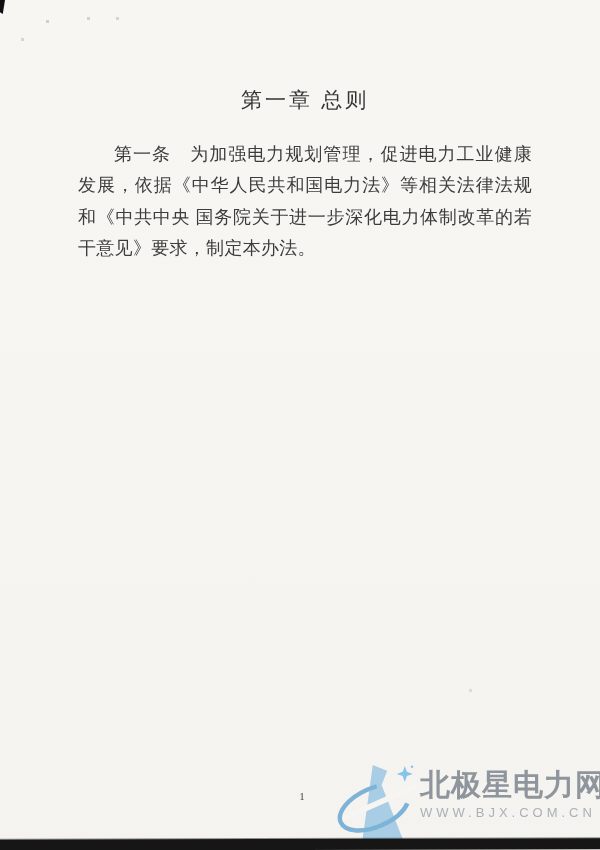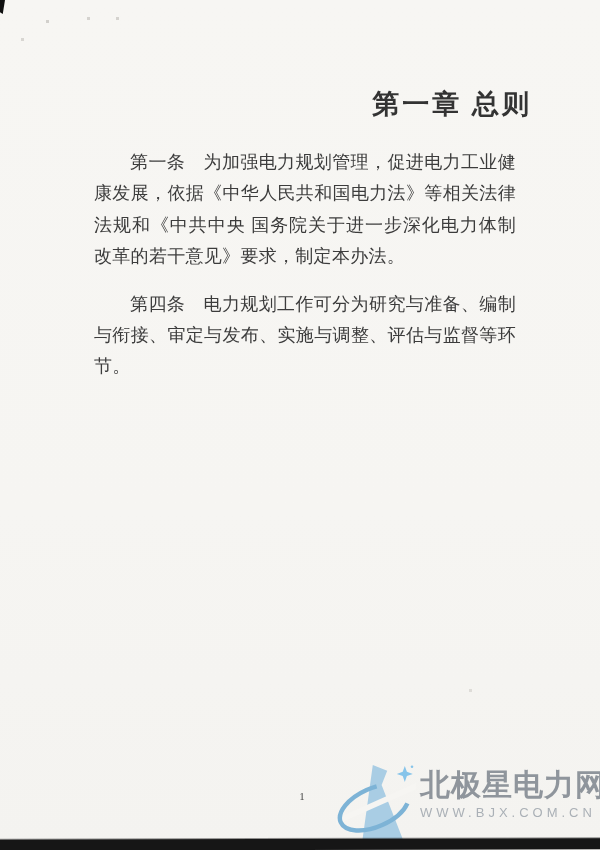--- a/index.html
+++ b/index.html
@@ -21,25 +21,25 @@
                470px 690px 0 1px #dedcd8;
   }
   .bottom-band{
     position:absolute;left:-2px;right:-2px;bottom:0;height:11px;background:#161616;
     transform:rotate(-0.12deg);
     box-shadow:0 -1px 0 rgba(22,22,22,.45);
   }
   
   .content{position:absolute;left:78px;top:86px;width:454px;color:#3d3d3d;}
   .chapter-title{
-    margin:0 0 25px 0;text-align:right;font-size:27px;font-weight:bold;
+    margin:0 0 25px 0;text-align:center;font-size:21px;font-weight:normal;
     letter-spacing:3px;color:#333;
   }
   .article{
-    margin:16px;font-size:18px;line-height:31.4px;text-indent:2em;
+    margin:0;font-size:18px;line-height:31.4px;text-indent:2em;
     text-align:justify;color:#3c3c3c;letter-spacing:.3px;
   }
   .page-number{
     position:absolute;left:290px;top:790px;width:24px;text-align:center;
     font-size:11px;color:#4a4a4a;
   }
   
   .watermark{position:absolute;left:336px;top:757px;display:flex;align-items:flex-start;}
   .wm-logo{width:80px;height:93px;flex:0 0 auto;}
   .wm-text{margin-left:4px;padding-top:13px;font-family:"Liberation Sans","DejaVu Sans",sans-serif;}
@@ -50,21 +50,20 @@
 <body>
 
 <div class="scan-page">
 
   <div class="corner-mark"></div>
   <div class="specks"></div>
 
   <div class="content">
     <h1 class="chapter-title">第一章 总则</h1>
     <p class="article">第一条　为加强电力规划管理，促进电力工业健康发展，依据《中华人民共和国电力法》等相关法律法规和《中共中央 国务院关于进一步深化电力体制改革的若干意见》要求，制定本办法。</p>
-    <p class="article">第四条　电力规划工作可分为研究与准备、编制与衔接、审定与发布、实施与调整、评估与监督等环节。</p>
   </div>
 
   <div class="page-number">1</div>
 
   <div class="watermark">
     <svg class="wm-logo" viewBox="0 0 100 100" aria-hidden="true">
 
       <polygon points="46,2 64,9 57,27 84,96 33,96" fill="#a9cde4"></polygon>
 
       <rect x="-15" y="47" width="130" height="7" fill="#f6f5f2" transform="rotate(-24 50 50)"></rect>

